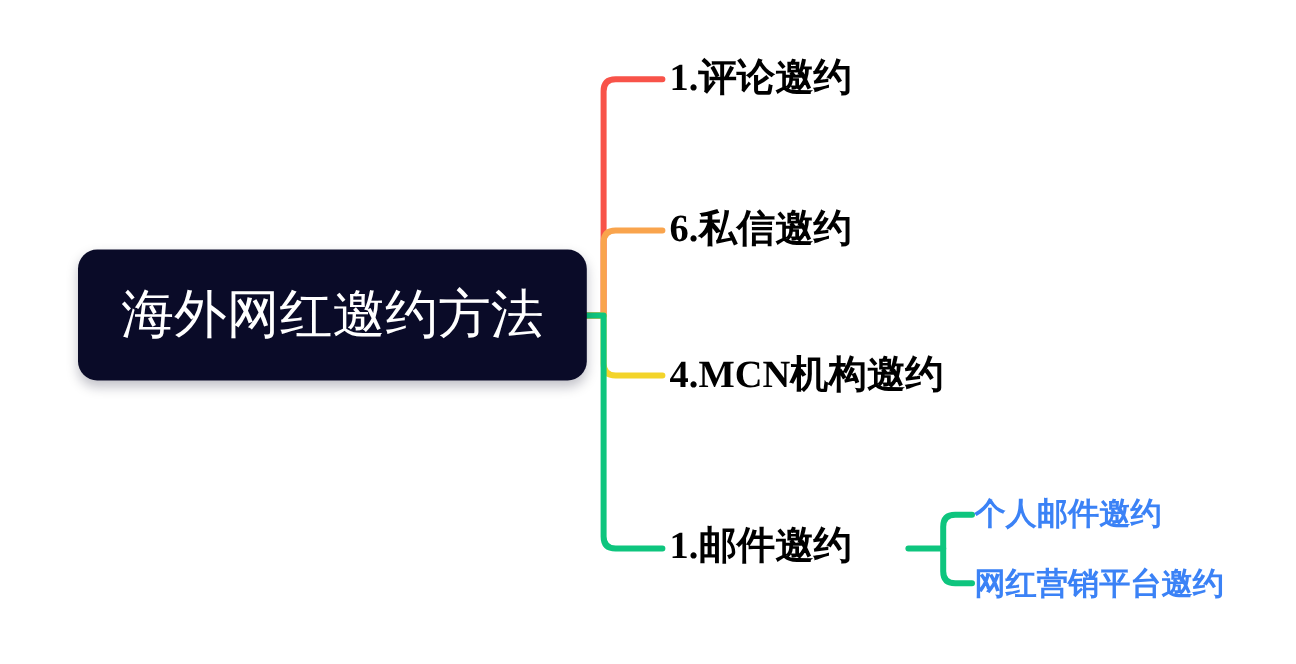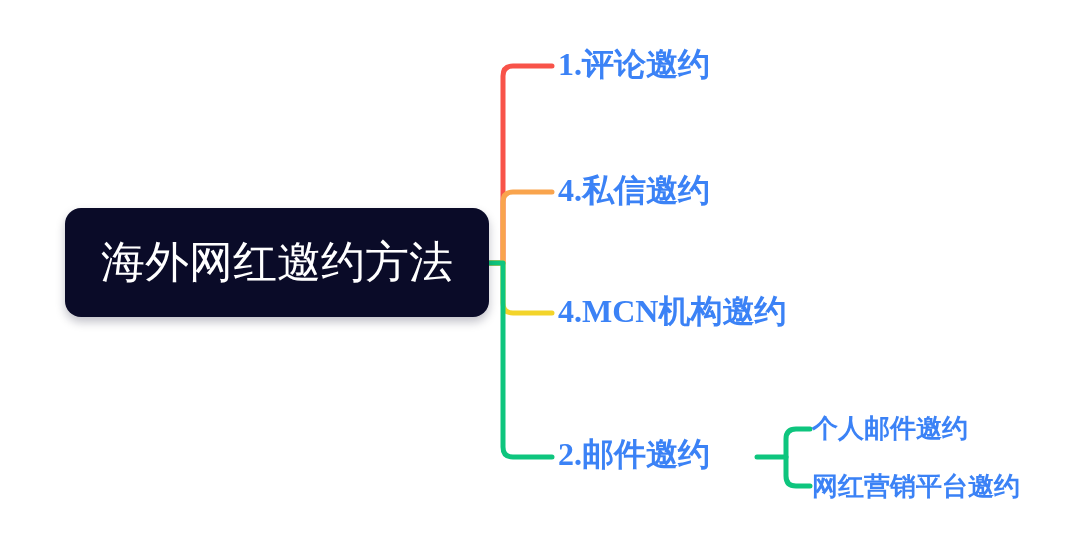--- a/index.html
+++ b/index.html
@@ -35,21 +35,21 @@
     white-space:nowrap;
     letter-spacing:0px;
   }
   .branch-label{
     position:absolute;
     left:558px;
     transform:translateY(-52%);
     font-family:"Liberation Serif", serif; 
     font-size:32px;
     font-weight:700;
-    color:#3b82f6;
+    color:#000000;
     white-space:nowrap;
   }
   .branch-label.b1{top:66px;}
   .branch-label.b2{top:192px;}
   .branch-label.b3{top:313px;}
   .branch-label.b4{top:456px;}
   .sub-label{
     position:absolute;
     left:812px;
     transform:translateY(-52%);
@@ -73,20 +73,20 @@
     <path d="M489 263 H503 V447 Q503 457 513 457 H552" stroke="#0ec57e"></path>
     <path d="M757 457 H786" stroke="#0ec57e"></path>
     <path d="M810 429 H796 Q786 429 786 439 V476 Q786 486 796 486 H810" stroke="#0ec57e"></path>
   </svg>
 
   <div class="root-topic">
     <span class="label">海外网红邀约方法</span>
   </div>
 
   <div class="branch-label b1">1.评论邀约</div>
-  <div class="branch-label b2">4.私信邀约</div>
+  <div class="branch-label b2">6.私信邀约</div>
   <div class="branch-label b3">4.MCN机构邀约</div>
-  <div class="branch-label b4">2.邮件邀约</div>
+  <div class="branch-label b4">1.邮件邀约</div>
 
   <div class="sub-label s1">个人邮件邀约</div>
   <div class="sub-label s2">网红营销平台邀约</div>
 
 </div>
 
 </body></html>

